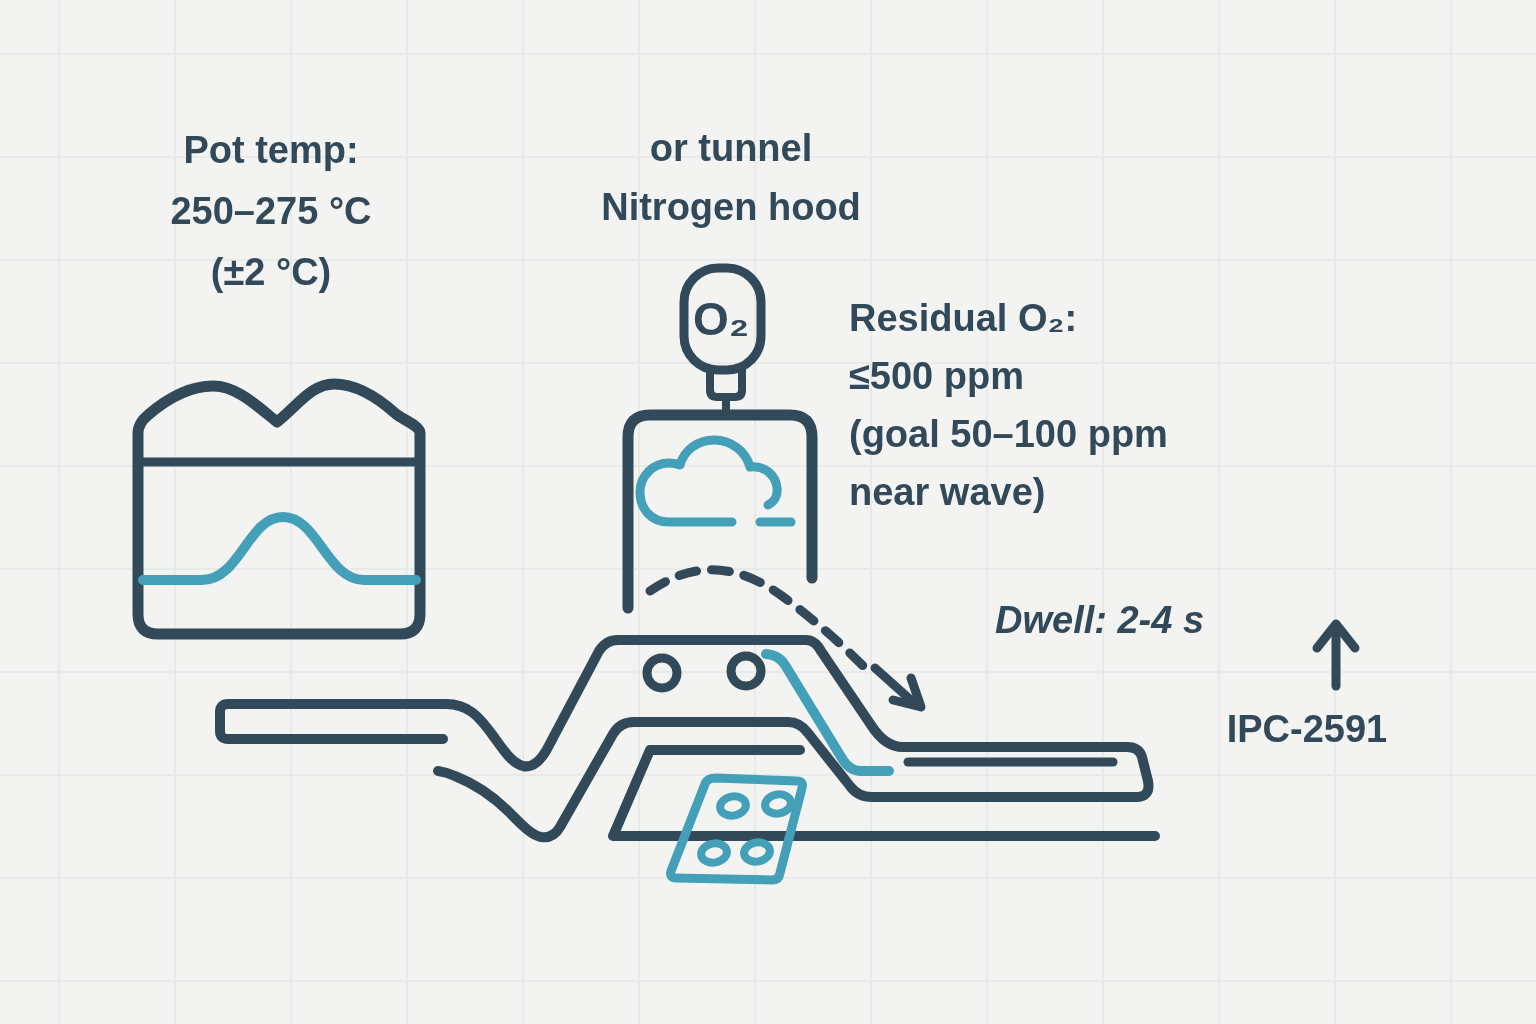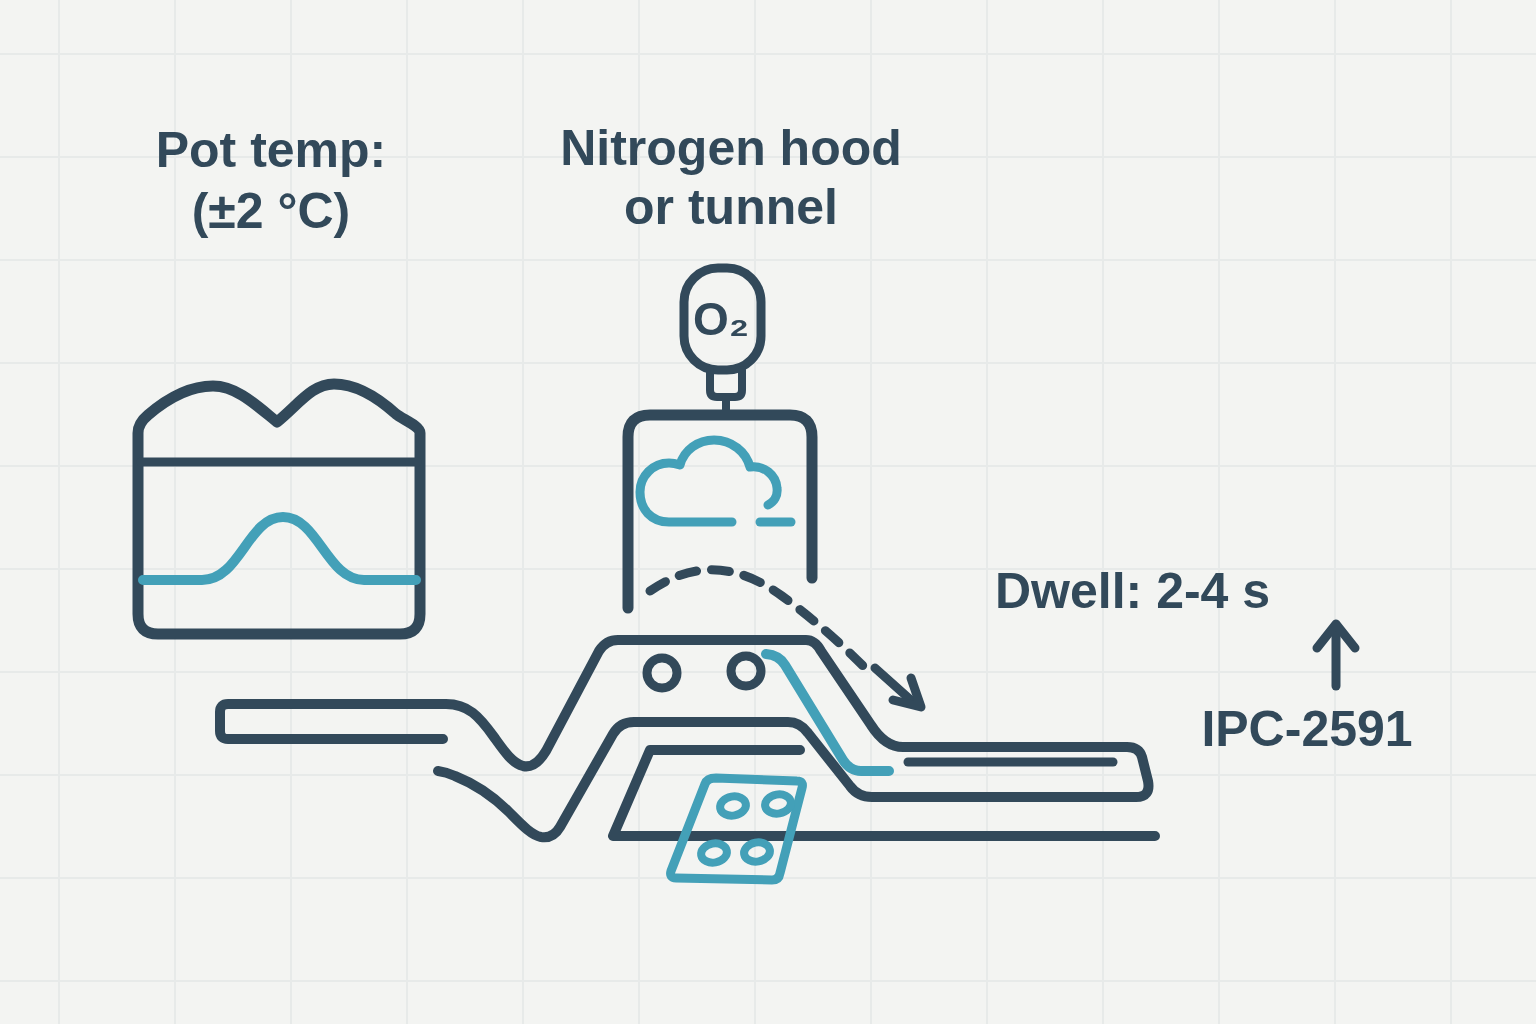--- a/index.html
+++ b/index.html
@@ -16,21 +16,21 @@
     background-size:116px 103px;
     background-position:58px 53px;
   }
   .art{position:absolute;left:0;top:0;}
   .art path,.art rect,.art circle,.art ellipse{
     fill:none;stroke-linecap:round;stroke-linejoin:round;
   }
   .ink{stroke:var(--ink);}
   .accent{stroke:var(--accent);}
   .label{
-    position:absolute;color:var(--ink);font-weight:600;font-size:50px;
+    position:absolute;color:var(--ink);font-weight:600;font-size:38px;
     line-height:59px;white-space:nowrap;letter-spacing:0;
   }
   .center{text-align:center;}
   .o2text{
     font-family:"Liberation Sans","DejaVu Sans",sans-serif;
     font-weight:600;font-size:46px;fill:var(--ink);
   }
 </style>
 </head>
 <body style="--bg: #f3f4f2; --grid: #e7eae9; --ink: #32495a; --accent: #43a0b8;">
@@ -110,29 +110,36 @@
     </g>
 
     <g>
       <path class="ink" stroke-width="9" d="M1336,686 V627"></path>
       <path class="ink" stroke-width="9" d="M1317,648 L1336,624 L1355,648"></path>
     </g>
   </svg>
 
   <div class="label center" style="left:91px;top:120px;width:360px;line-height:61px;">
     <div>Pot temp:</div>
+    <div>250–275 °C</div>
     <div>(±2 °C)</div>
   </div>
 
   <div class="label center" style="left:551px;top:119px;width:360px;">
+    <div>or tunnel</div>
     <div>Nitrogen hood</div>
-    <div>or tunnel</div>
   </div>
 
+  <div class="label" style="left:849px;top:289px;line-height:58px;">
+    <div>Residual O₂:</div>
+    <div>≤500 ppm</div>
+    <div>(goal 50–100 ppm</div>
+    <div>near wave)</div>
+  </div>
 
-  <div class="label" style="left:995px;top:562px;">Dwell: 2-4 s</div>
+  <div class="label" style="left:995px;top:591px;font-style:italic;">Dwell: 2-4 s</div>
 
 
   <div class="label center" style="left:1157px;top:699px;width:300px;line-height:61px;">
     <div>IPC-2591</div>
   </div>
 
 </div>
 
 </body></html>

